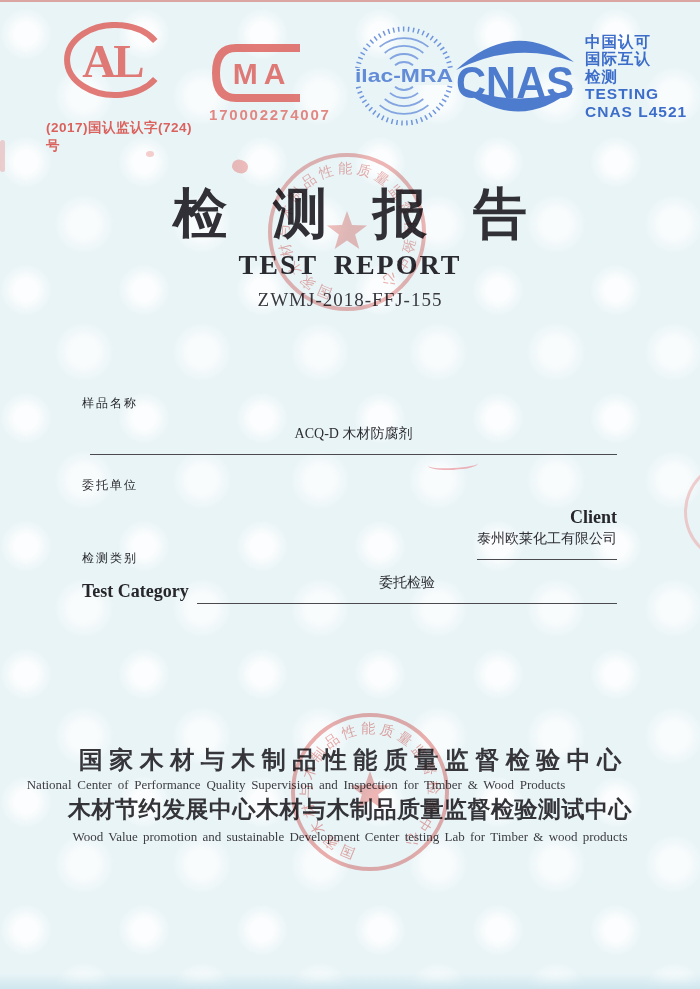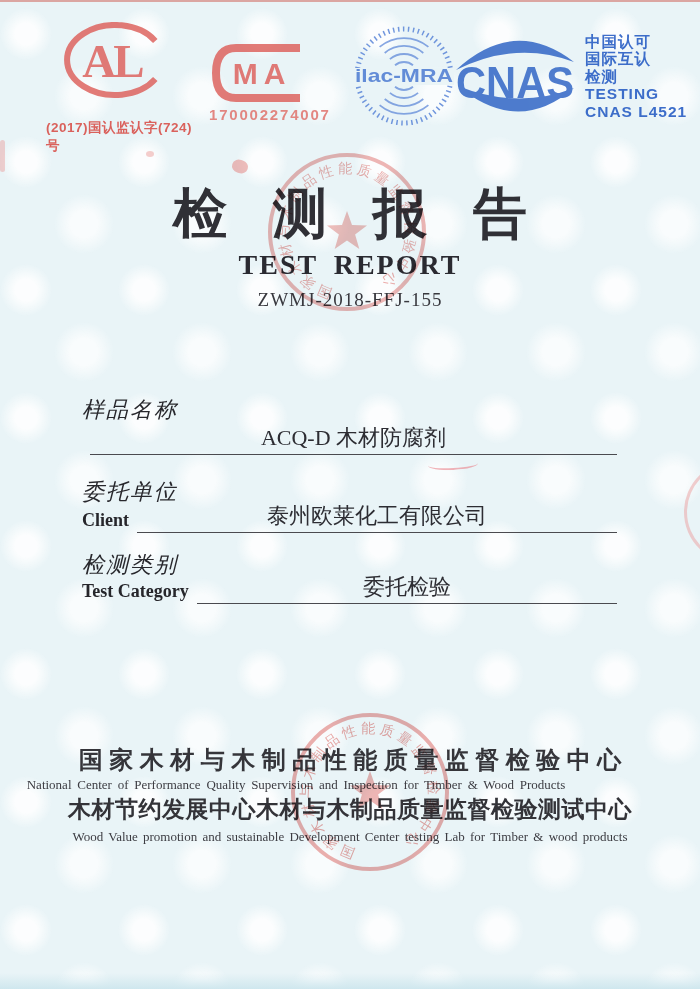--- a/index.html
+++ b/index.html
@@ -29,24 +29,24 @@
   .cnas-side div{white-space:nowrap;}
   
   .title-cn{left:0;top:178px;width:700px;text-align:center;font-size:54px;font-weight:600;letter-spacing:46px;padding-left:46px;box-sizing:border-box;color:#303036;z-index:2;}
   .title-en{left:0;top:249px;width:700px;text-align:center;font-size:28px;font-weight:bold;letter-spacing:2px;word-spacing:7px;color:#2a2a31;z-index:2;}
   .report-no{left:0;top:289px;width:700px;text-align:center;font-size:19px;letter-spacing:1px;color:#38383e;z-index:2;}
   
   .stamp{mix-blend-mode:multiply;z-index:3;pointer-events:none;}
   .stamp1{left:257px;top:142px;}
   .stamp2{left:280px;top:702px;}
   
-  .cn-label{left:82px;font-size:22px;color:#28282d;letter-spacing:2px;z-index:2;font-style:italic;}
+  .cn-label{left:82px;font-size:12px;color:#28282d;letter-spacing:2px;z-index:2;}
   .f-row{left:82px;right:83px;height:26px;display:flex;align-items:flex-end;z-index:2;}
   .f-row .en-label{font-size:18px;font-weight:bold;color:#26262b;white-space:nowrap;padding-bottom:2px;}
-  .f-row .uline{flex:1;margin-left:8px;border-bottom:1.2px solid #4a4a4f;text-align:center;font-size:22px;color:#2d2d33;padding-bottom:1px;white-space:nowrap;}
+  .f-row .uline{flex:1;margin-left:8px;border-bottom:1.2px solid #4a4a4f;text-align:center;font-size:14px;color:#2d2d33;padding-bottom:11px;white-space:nowrap;}
   
   .org1-cn{left:0;top:744px;width:700px;text-align:center;font-size:24px;font-weight:bold;letter-spacing:6.5px;padding-left:6.5px;box-sizing:border-box;color:#35353a;z-index:2;}
   .org1-en{left:0;top:777px;width:592px;text-align:center;font-size:13px;word-spacing:2.5px;color:#3c3c42;z-index:2;}
   .org2-cn{left:0;top:794px;width:700px;text-align:center;font-family:"Liberation Sans",sans-serif;font-size:23px;font-weight:bold;letter-spacing:.5px;color:#333338;z-index:2;}
   .org2-en{left:0;top:829px;width:700px;text-align:center;font-size:13px;word-spacing:2px;color:#3c3c42;z-index:2;}
 </style>
 </head>
 <body>
 
 <div class="page">
@@ -113,21 +113,21 @@
   <div class="abs title-cn">检测报告</div>
   <div class="abs title-en">TEST REPORT</div>
   <div class="abs report-no">ZWMJ-2018-FFJ-155</div>
 
   <div class="abs cn-label" style="top:395px;">样品名称</div>
   <div class="abs f-row" style="top:429px;">
     <span class="uline">ACQ-D 木材防腐剂</span>
   </div>
 
   <div class="abs cn-label" style="top:477px;">委托单位</div>
-  <div class="abs f-row" style="top:507px;">
+  <div class="abs f-row" style="top:507px;flex-direction:column;">
     <span class="en-label">Client</span>
     <span class="uline">泰州欧莱化工有限公司</span>
   </div>
 
   <div class="abs cn-label" style="top:550px;">检测类别</div>
   <div class="abs f-row" style="top:578px;">
     <span class="en-label">Test Category</span>
     <span class="uline">委托检验</span>
   </div>
 

